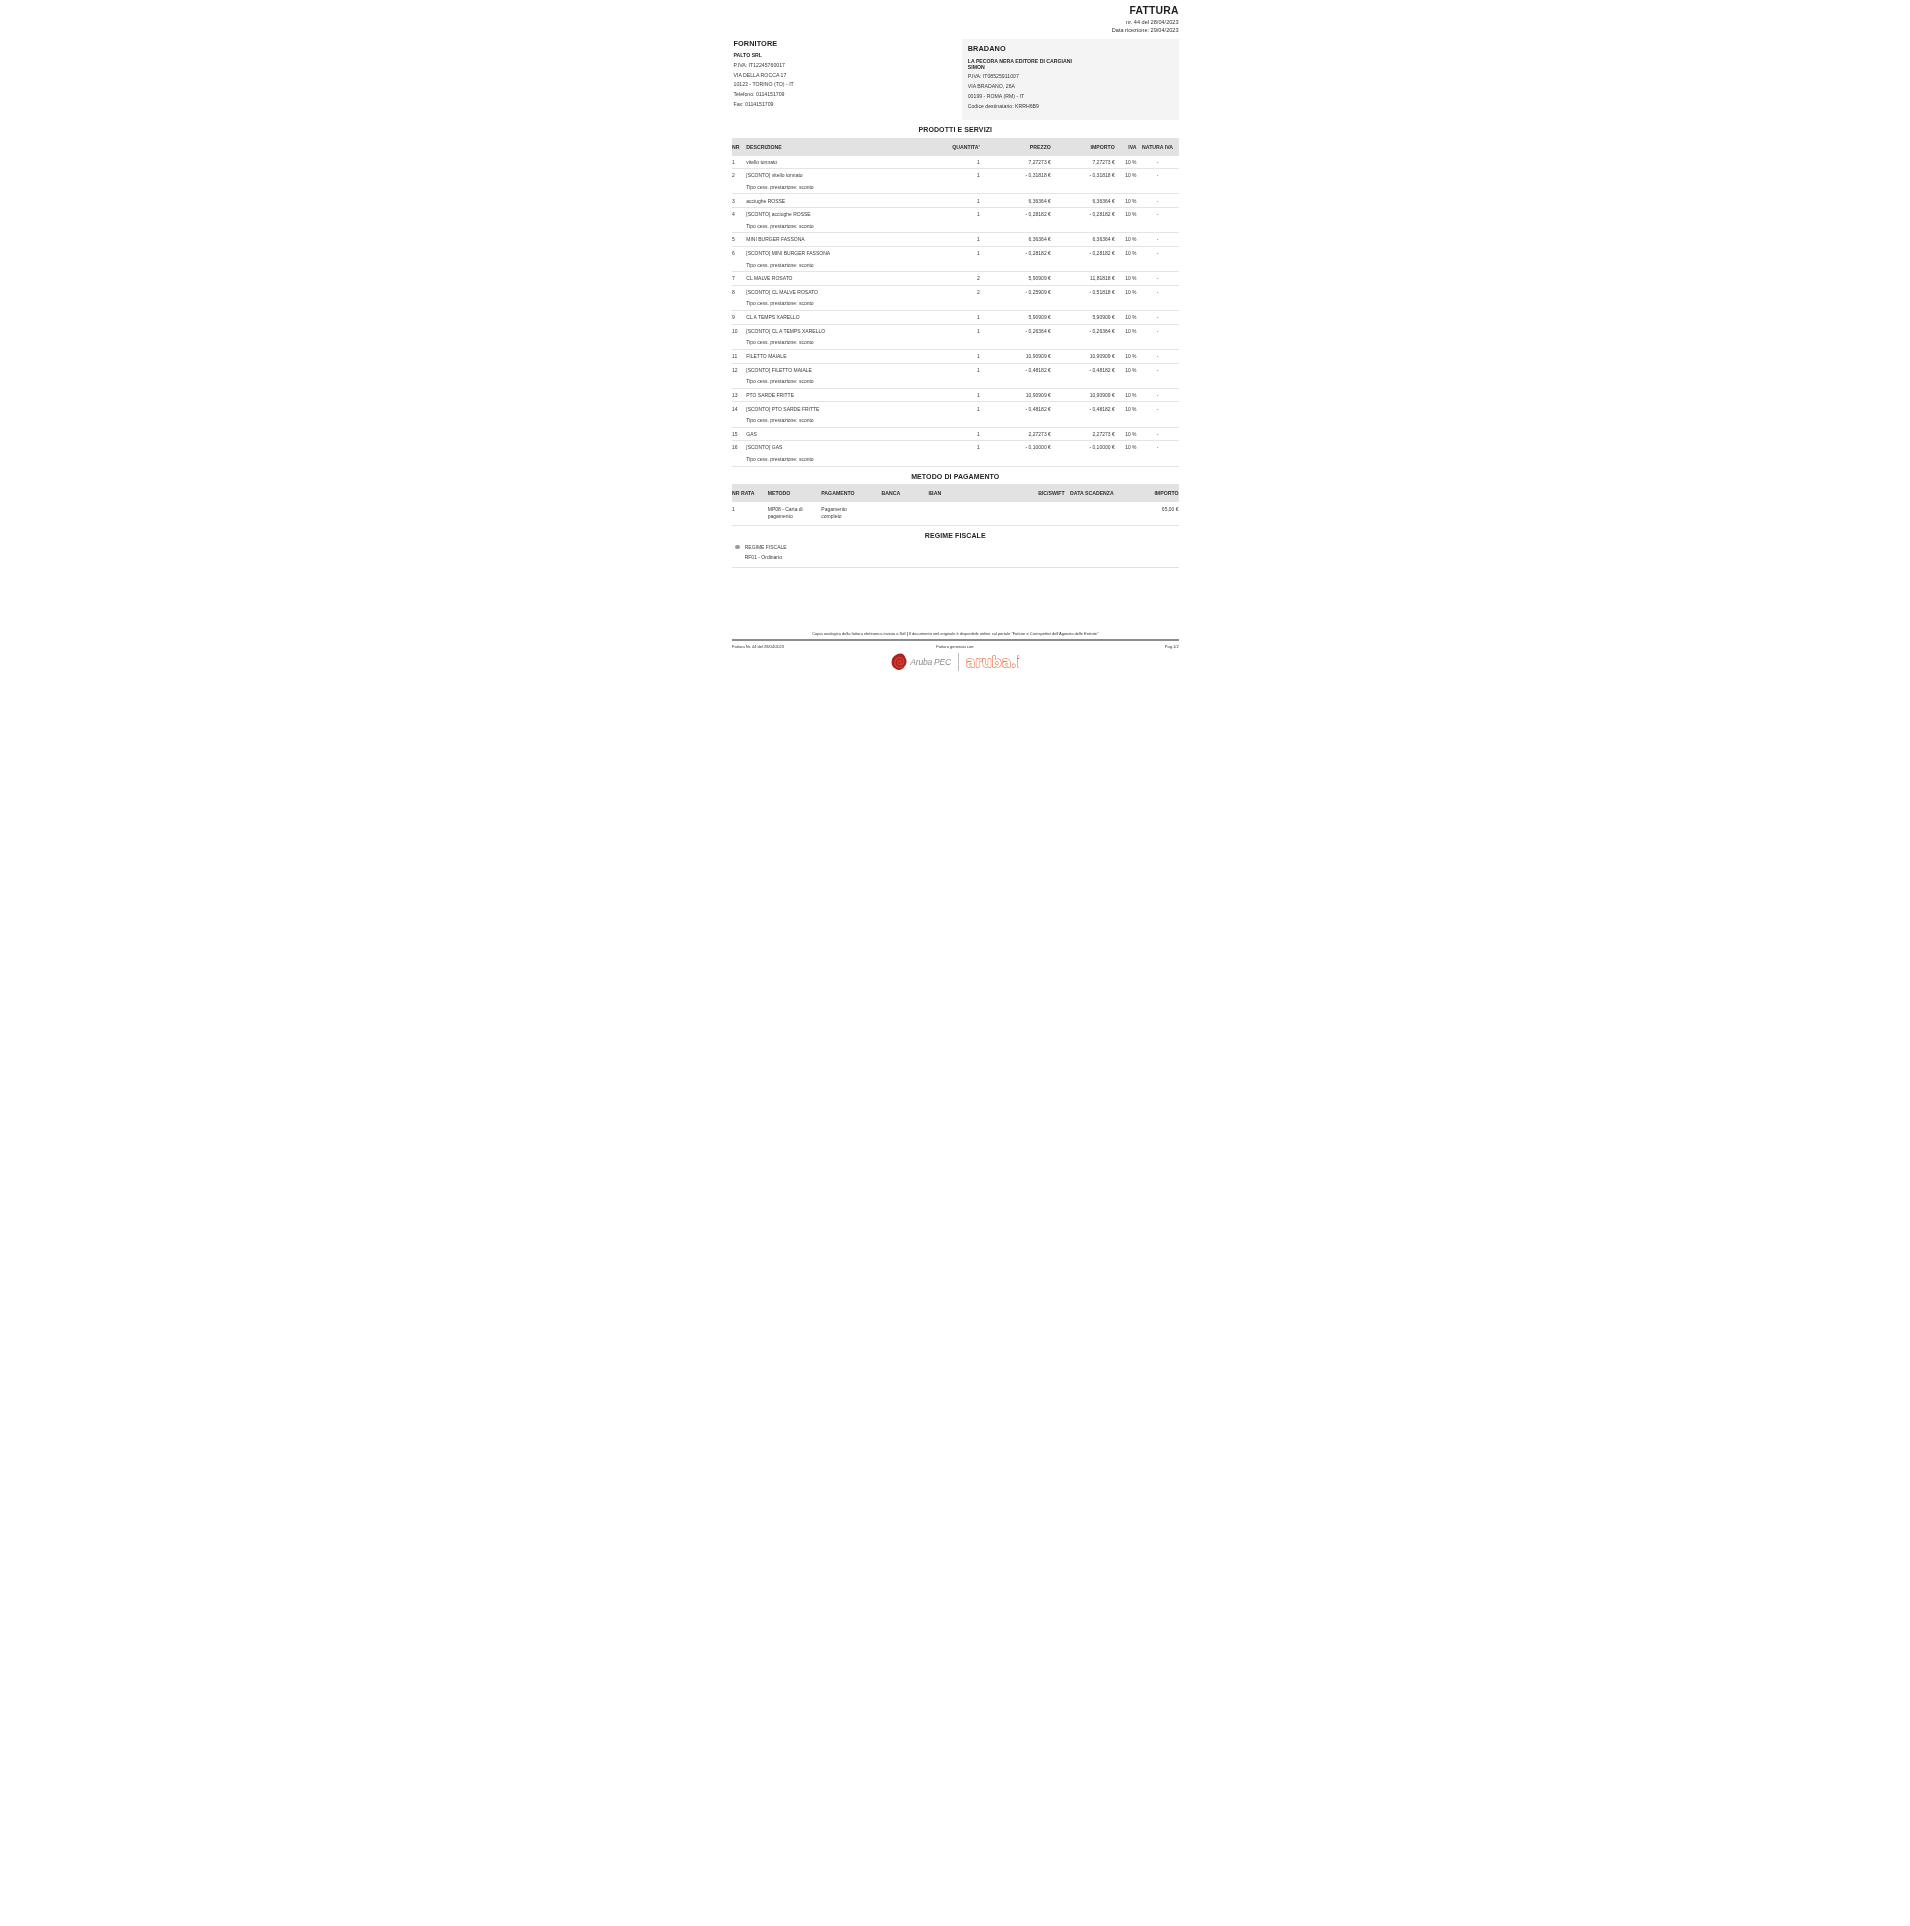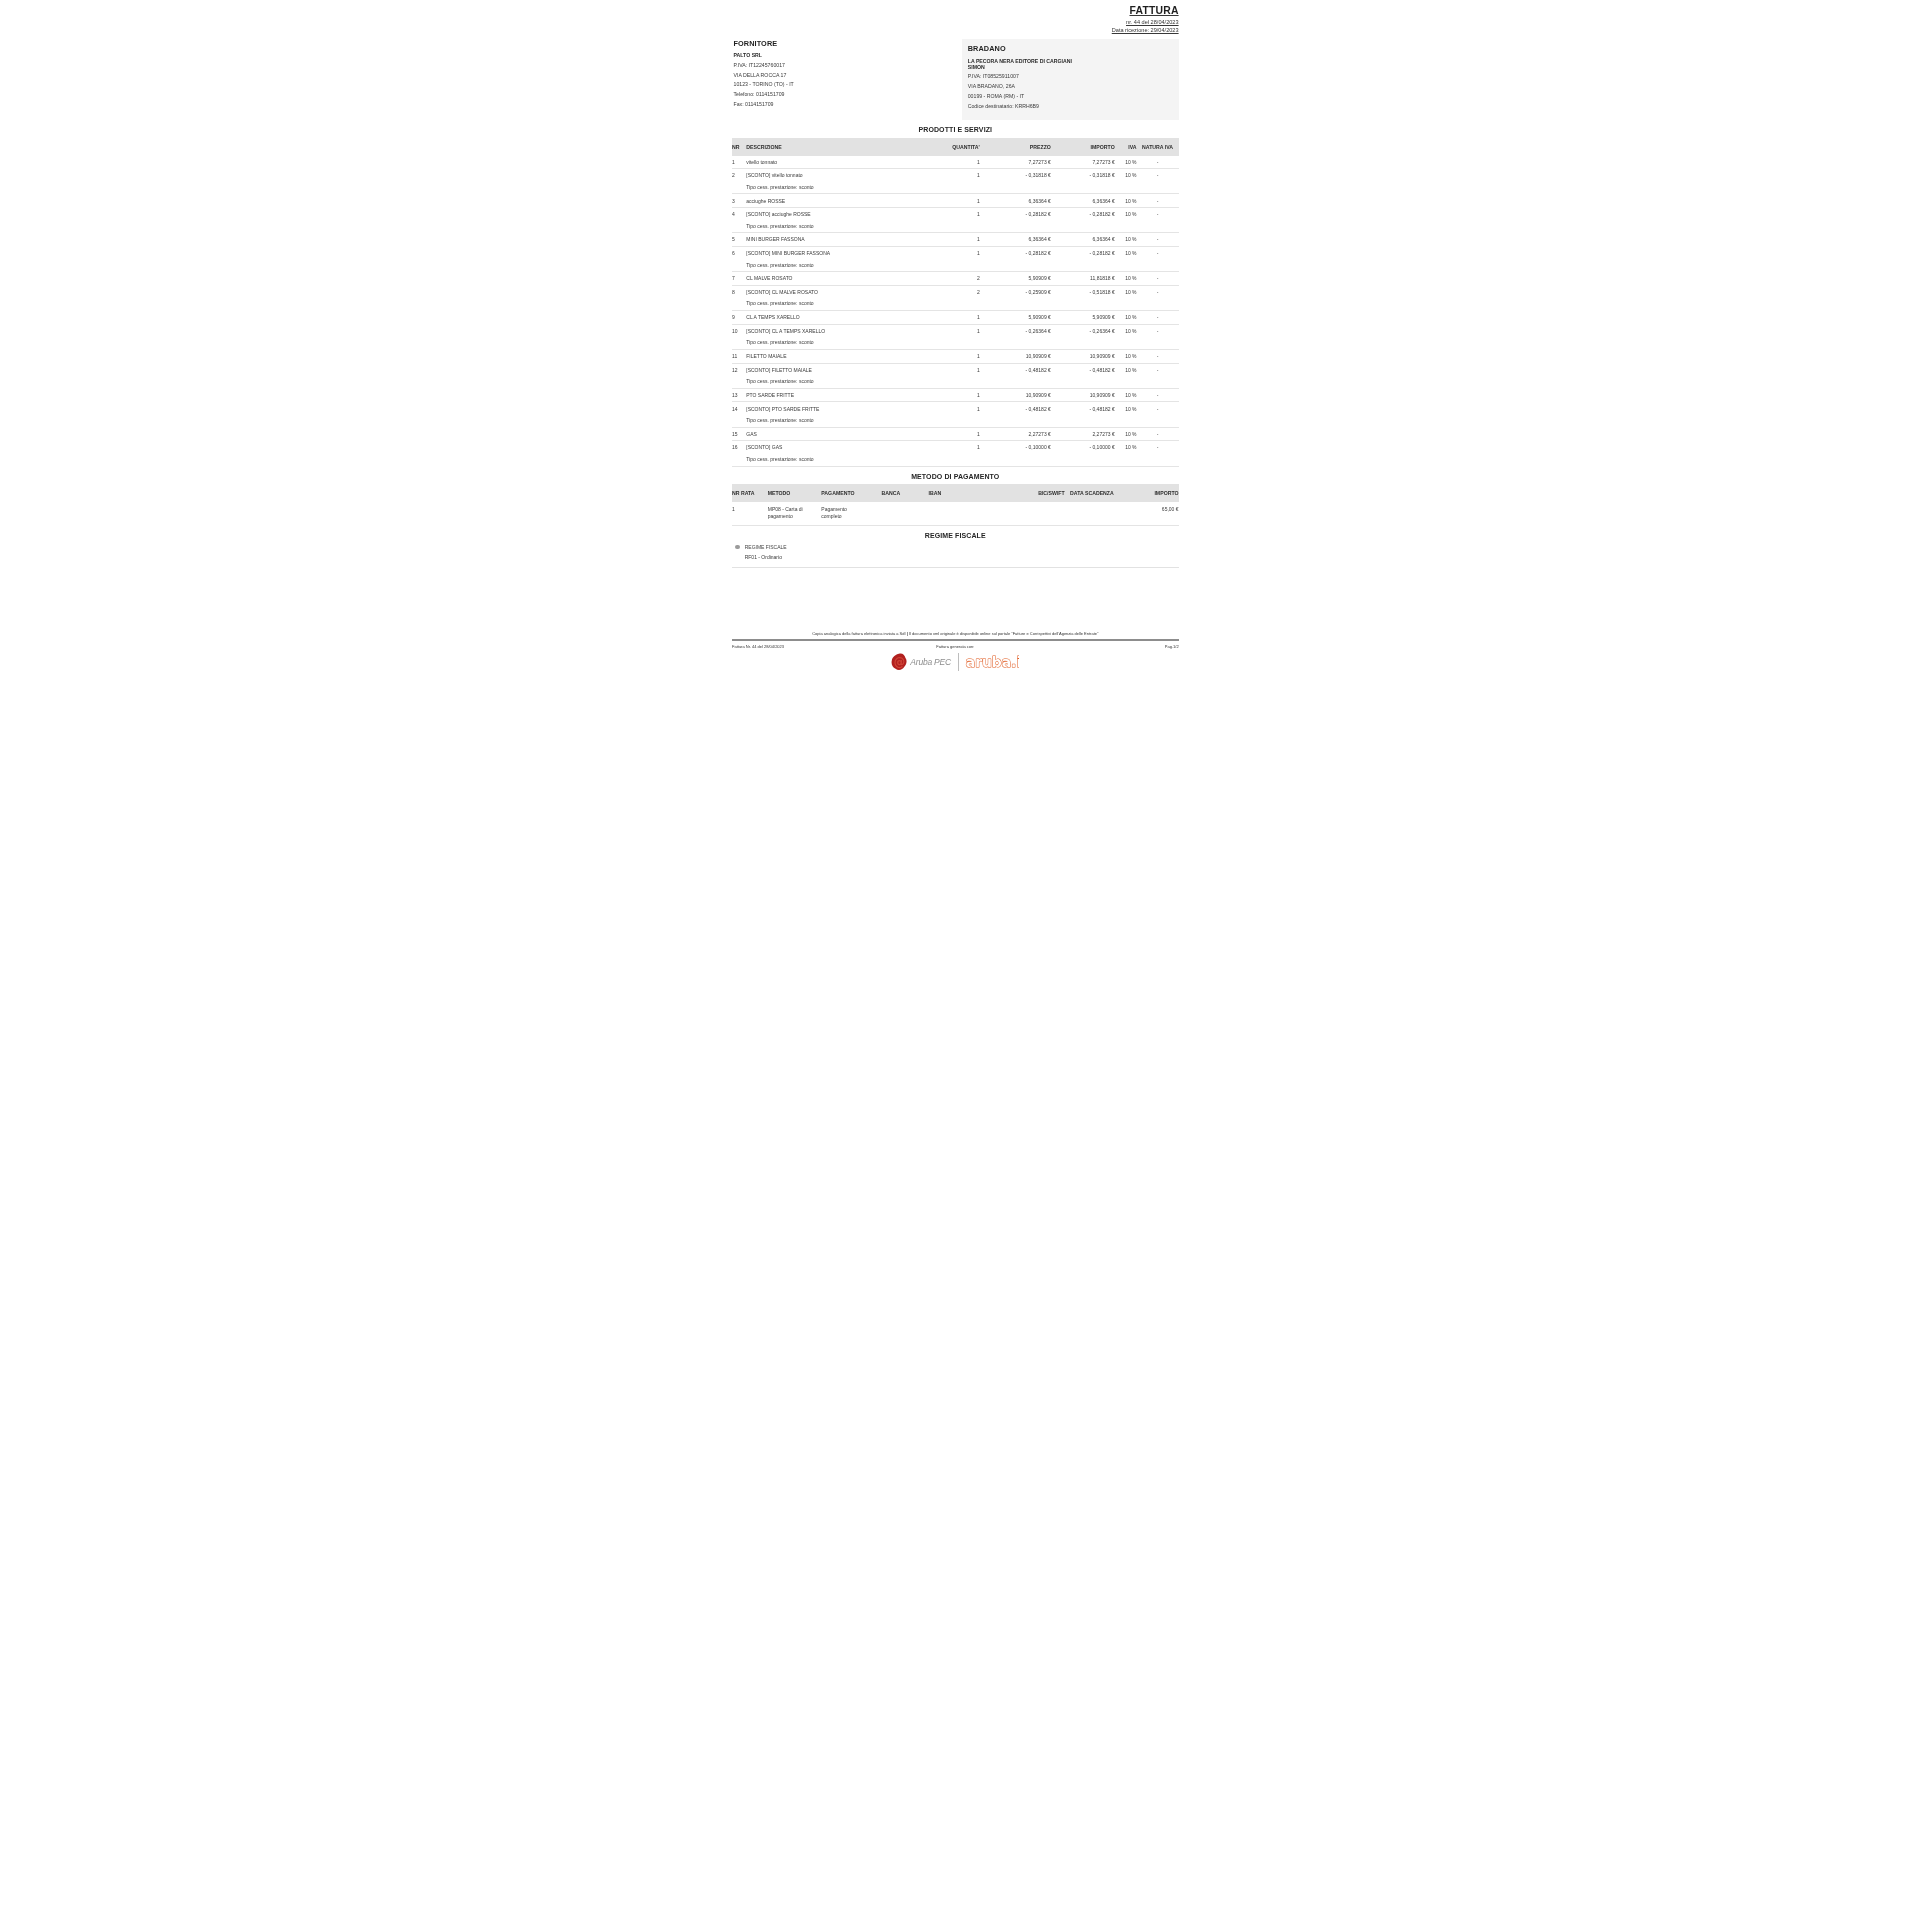--- a/index.html
+++ b/index.html
@@ -8,21 +8,21 @@
     width:478px;height:676px;
     margin:0 auto;
     background:#ffffff;
     font-family:"Liberation Sans", sans-serif;
     color:#383838;
     overflow:hidden;
   }
   .content{padding:5.4px 15.4px 0 16px;}
 
   
-  .doc-header{text-align:right;text-decoration:underline;}
+  .doc-header{text-align:right;}
   .h-title{font-size:10.4px;font-weight:bold;color:#1f1f1f;letter-spacing:0.2px;line-height:12.3px;}
   .h-sub{font-size:5.6px;color:#333;line-height:8.5px;}
 
   
   .parties{display:flex;margin-top:3.9px;align-items:stretch;gap:31px;}
   .supplier{width:46%;padding-left:1.5px;box-sizing:border-box;}
   .customer{width:50.2%;margin-left:auto;background:#f4f4f4;padding:5.4px 7px 7.7px 6.2px;box-sizing:border-box;}
   .party-heading{font-size:7.3px;font-weight:bold;color:#1f1f1f;margin:0 0 4.6px 0;letter-spacing:0.1px;}
   .pline{font-size:5.2px;line-height:6.2px;margin-bottom:3.5px;color:#3a3a3a;}
   .pline.bold{font-weight:bold;color:#2a2a2a;}

